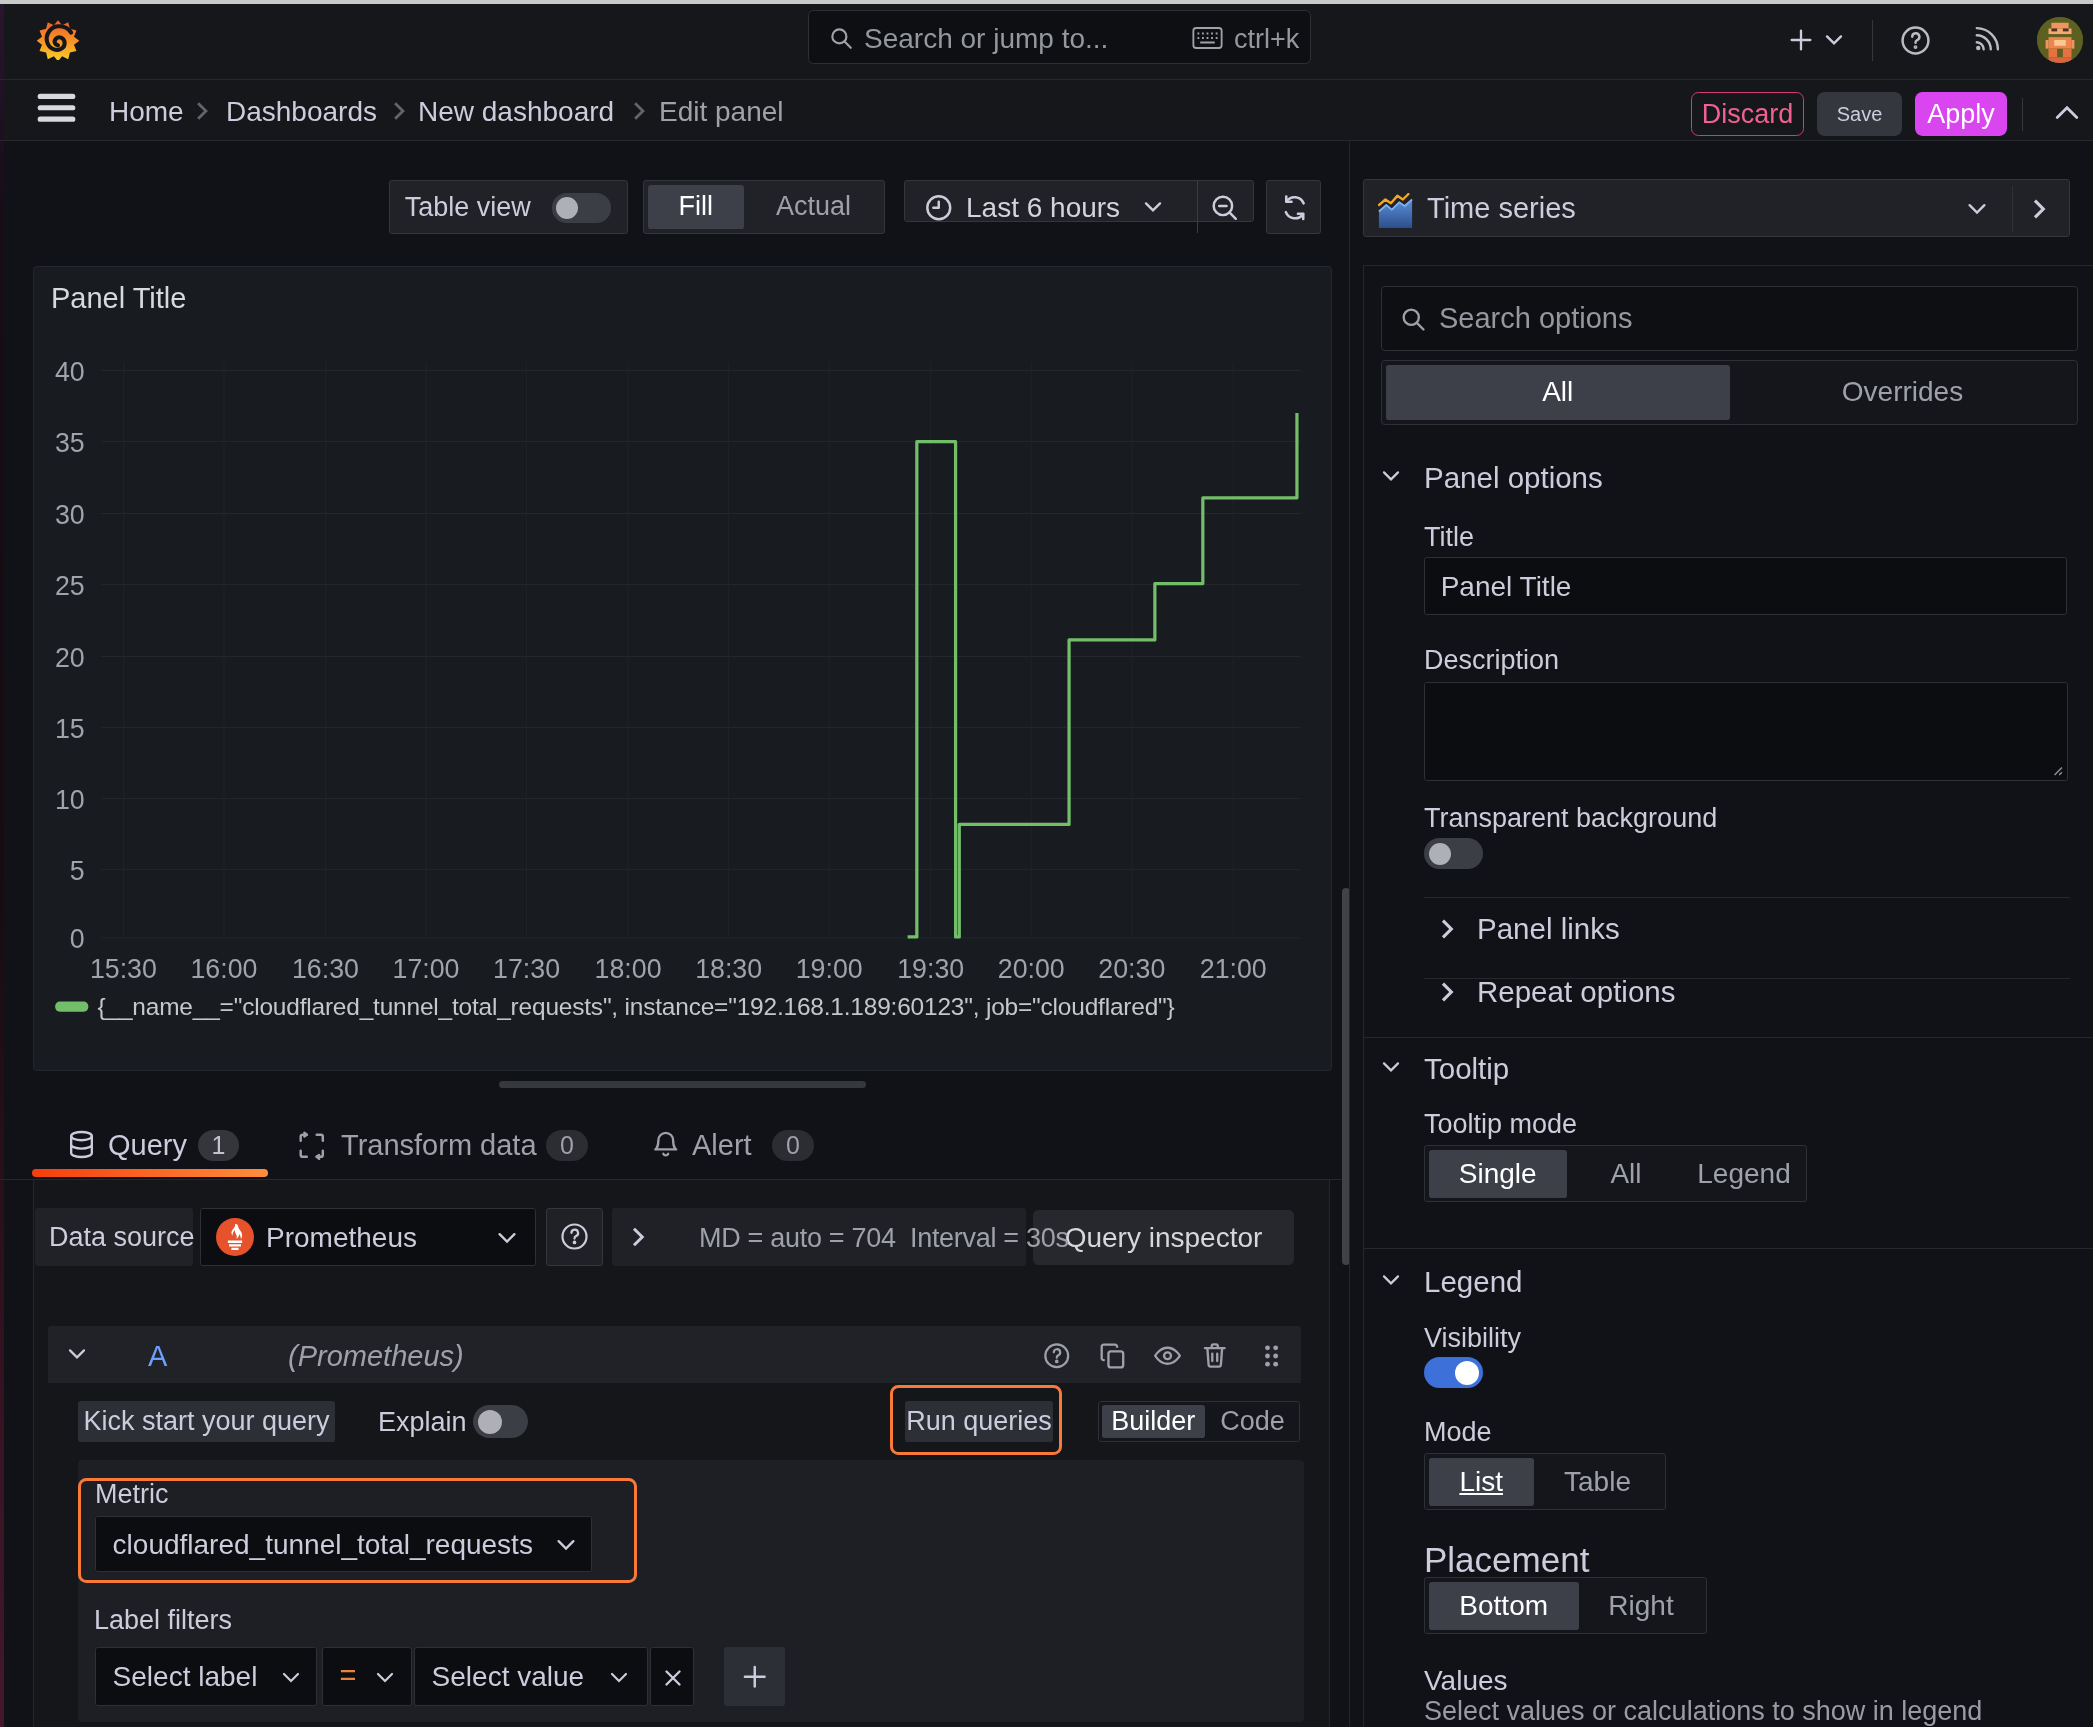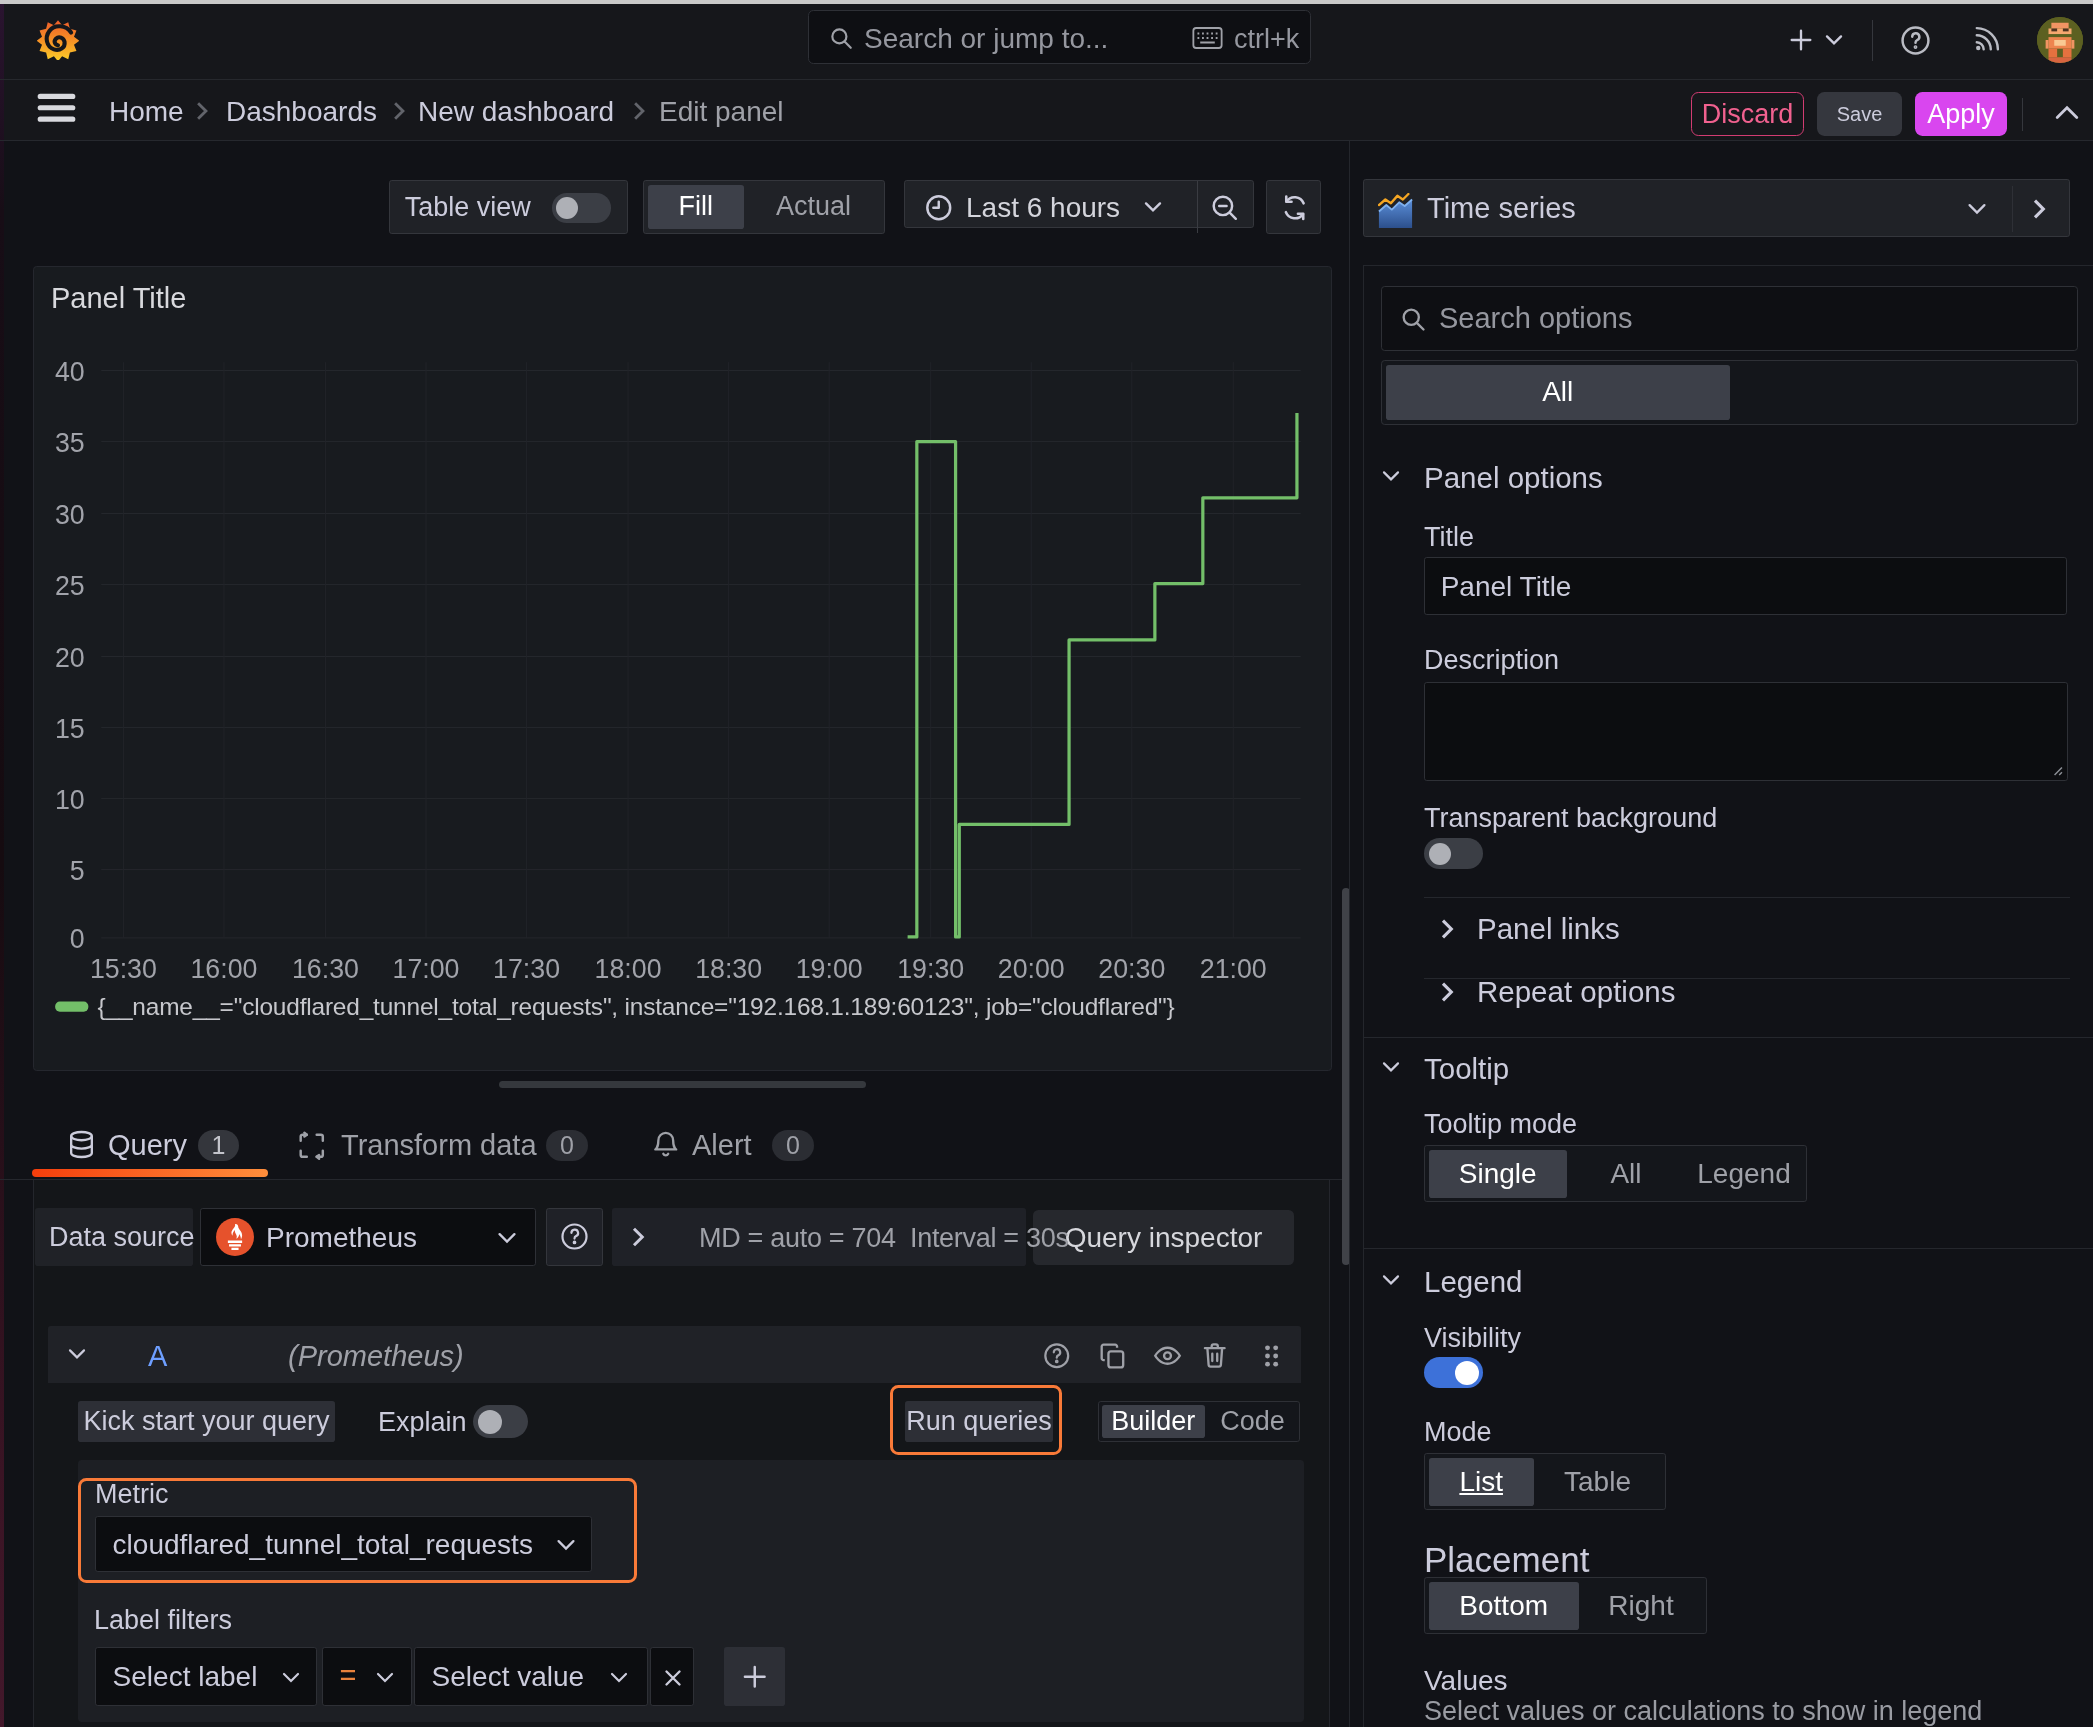--- a/index.html
+++ b/index.html
@@ -119,21 +119,21 @@
 <div class="abs b" style="left:389px;top:180px;width:239px;height:54px;">
   <div class="txt" style="left:14.8px;top:11px;font-size:27px;">Table view</div>
   <div class="abs" style="left:162px;top:12px;width:59px;height:29.5px;border-radius:14.8px;background:#3b3e45;">
     <div class="abs" style="left:3.7px;top:3.7px;width:22px;height:22px;border-radius:50%;background:#aeb0b6;"></div>
   </div>
 </div>
 <div class="abs b" style="left:643px;top:180px;width:242px;height:54px;">
   <div class="abs seg ctext" style="left:3.7px;top:3.7px;width:96px;height:44px;font-size:27px;font-weight:500;">Fill</div>
   <div class="abs ctext muted" style="left:102px;top:3.7px;width:135px;height:44px;font-size:27px;">Actual</div>
 </div>
-<div class="abs b" style="left:904px;top:180px;width:350px;height:48px;text-decoration:underline;">
+<div class="abs b" style="left:904px;top:180px;width:350px;height:42px;text-decoration:underline;">
   <svg class="abs" style="left:18.5px;top:12px;" width="29.5" height="29.5" viewBox="0 0 24 24" fill="none" stroke="#ccccdc" stroke-width="2">
       <circle cx="12" cy="12" r="9.3"></circle>
       <path d="M12 7v5H7.6" stroke-linecap="round" stroke-linejoin="round"></path>
     </svg>
   <div class="txt" style="left:61px;top:11px;font-size:28px;font-weight:500;color:#d4d5dc;">Last 6 hours</div>
   <svg class="abs" style="left:238px;top:19.4px;" width="20" height="14.8" viewBox="0 0 20 14" fill="none" stroke="#ccccdc" stroke-width="2.4" stroke-linecap="round">
       <path d="M3 3l7 7 7-7"></path>
     </svg>
   <div class="abs" style="left:292px;top:0;width:0.9px;height:52px;background:#3a3c42;"></div>
   <svg class="abs" style="left:305px;top:12px;" width="29.5" height="29.5" viewBox="0 0 24 24" fill="none" stroke="#ccccdc" stroke-width="2">
@@ -380,20 +380,21 @@
 <div class="abs" style="left:1363px;top:265px;width:0.9px;height:1463px;background:#24262c;"></div>
 <div class="abs" style="left:1381px;top:286px;width:697px;height:65px;background:#0e0f13;border:0.9px solid #2e3036;border-radius:3.7px;">
   <svg class="abs" style="left:16.6px;top:17.5px;" width="28" height="28" viewBox="0 0 24 24" fill="none" stroke="#9fa1a8" stroke-width="2">
       <circle cx="10.5" cy="10.5" r="6.5"></circle>
       <path d="M15.3 15.3L21 21" stroke-linecap="round"></path>
     </svg>
   <div class="txt dim" style="left:57px;top:14.8px;font-size:29px;">Search options</div>
 </div>
 <div class="abs" style="left:1381px;top:360px;width:697px;height:65px;background:#14161b;border:0.9px solid #2e3036;border-radius:3.7px;">
   <div class="abs seg ctext" style="left:3.7px;top:3.7px;width:344px;height:55px;font-size:28px;font-weight:500;">All</div>
+  <div class="abs ctext muted" style="left:348px;top:3.7px;width:345px;height:55px;font-size:28px;">Overrides</div>
 </div>
 
 <svg class="abs" style="left:1381px;top:469px;" width="20" height="14.8" viewBox="0 0 20 14" fill="none" stroke="#ccccdc" stroke-width="2.2" stroke-linecap="round">
     <path d="M3 3l7 7 7-7"></path>
   </svg>
 <div class="txt" style="left:1424px;top:461px;font-size:29.5px;font-weight:500;">Panel options</div>
 <div class="txt" style="left:1424px;top:522px;font-size:27px;">Title</div>
 <div class="abs" style="left:1424px;top:557px;width:643px;height:58px;background:#0c0d10;border:0.9px solid #2e3036;border-radius:2.8px;">
   <div class="txt" style="left:15.7px;top:13px;font-size:28px;">Panel Title</div>
 </div>

